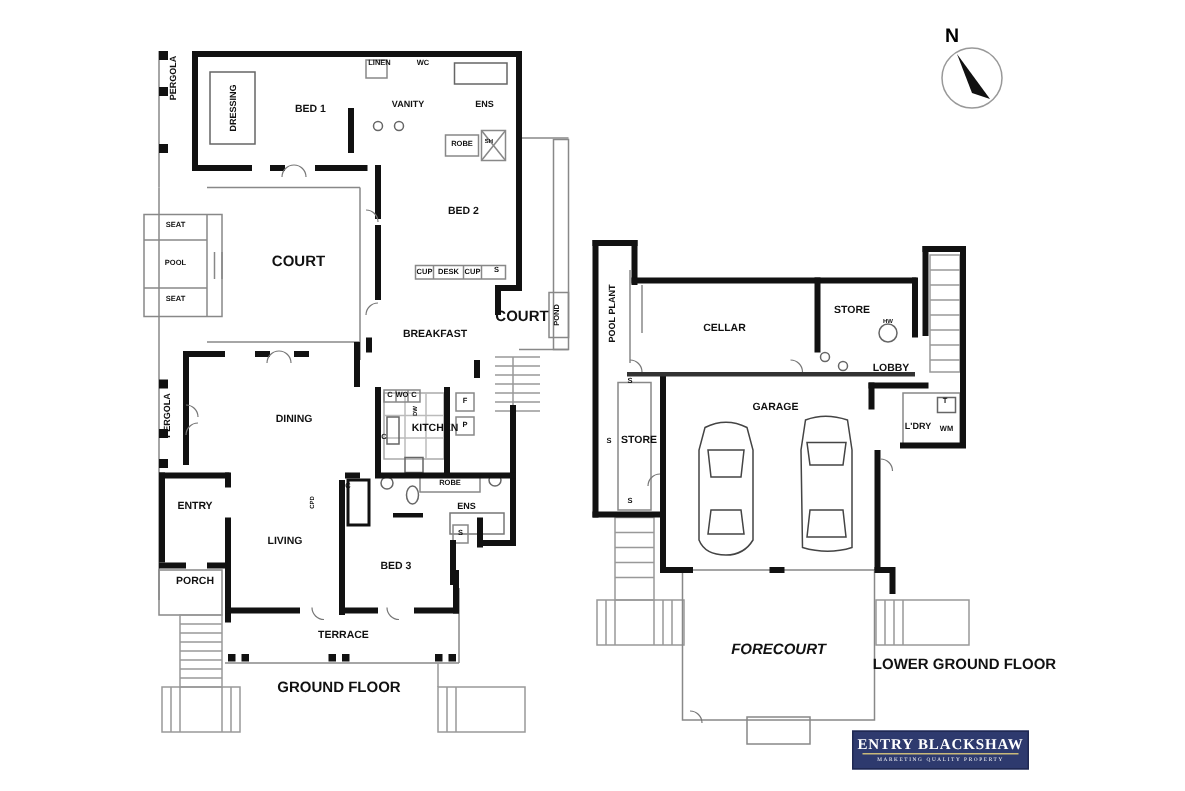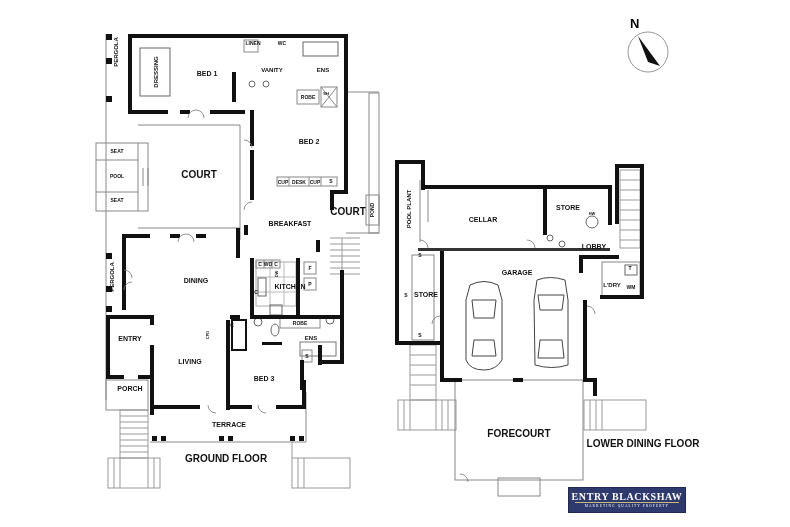--- a/index.html
+++ b/index.html
@@ -313,20 +313,20 @@
 <div class="lbl s5" style="left:592px;top:214px;font-size:4px;">HW</div>
 <div class="lbl s7" style="left:594px;top:246px;">LOBBY</div>
 <div class="lbl s7" style="left:517px;top:272px;">GARAGE</div>
 <div class="lbl s7" style="left:426px;top:294px;">STORE</div>
 <div class="lbl s5" style="left:420px;top:255px;">S</div>
 <div class="lbl s5" style="left:406px;top:295px;">S</div>
 <div class="lbl s5" style="left:420px;top:335px;">S</div>
 <div class="lbl s6" style="left:612px;top:285px;">L'DRY</div>
 <div class="lbl s5" style="left:631px;top:287px;">WM</div>
 <div class="lbl s5" style="left:630px;top:268px;">T</div>
-<div class="lbl s10" style="left:519px;top:434px;">FORECOURT</div>
-<div class="lbl s10" style="left:643px;top:444px;">LOWER DINING FLOOR</div>
+<div class="lbl s10" style="left:519px;top:434px;font-style:italic;">FORECOURT</div>
+<div class="lbl s10" style="left:643px;top:444px;">LOWER GROUND FLOOR</div>
 
 <div class="logo">
   <div class="logo-name">ENTRY BLACKSHAW</div>
   <div class="logo-rule"></div>
   <div class="logo-tag">MARKETING QUALITY PROPERTY</div>
 </div>
 
 </body></html>

